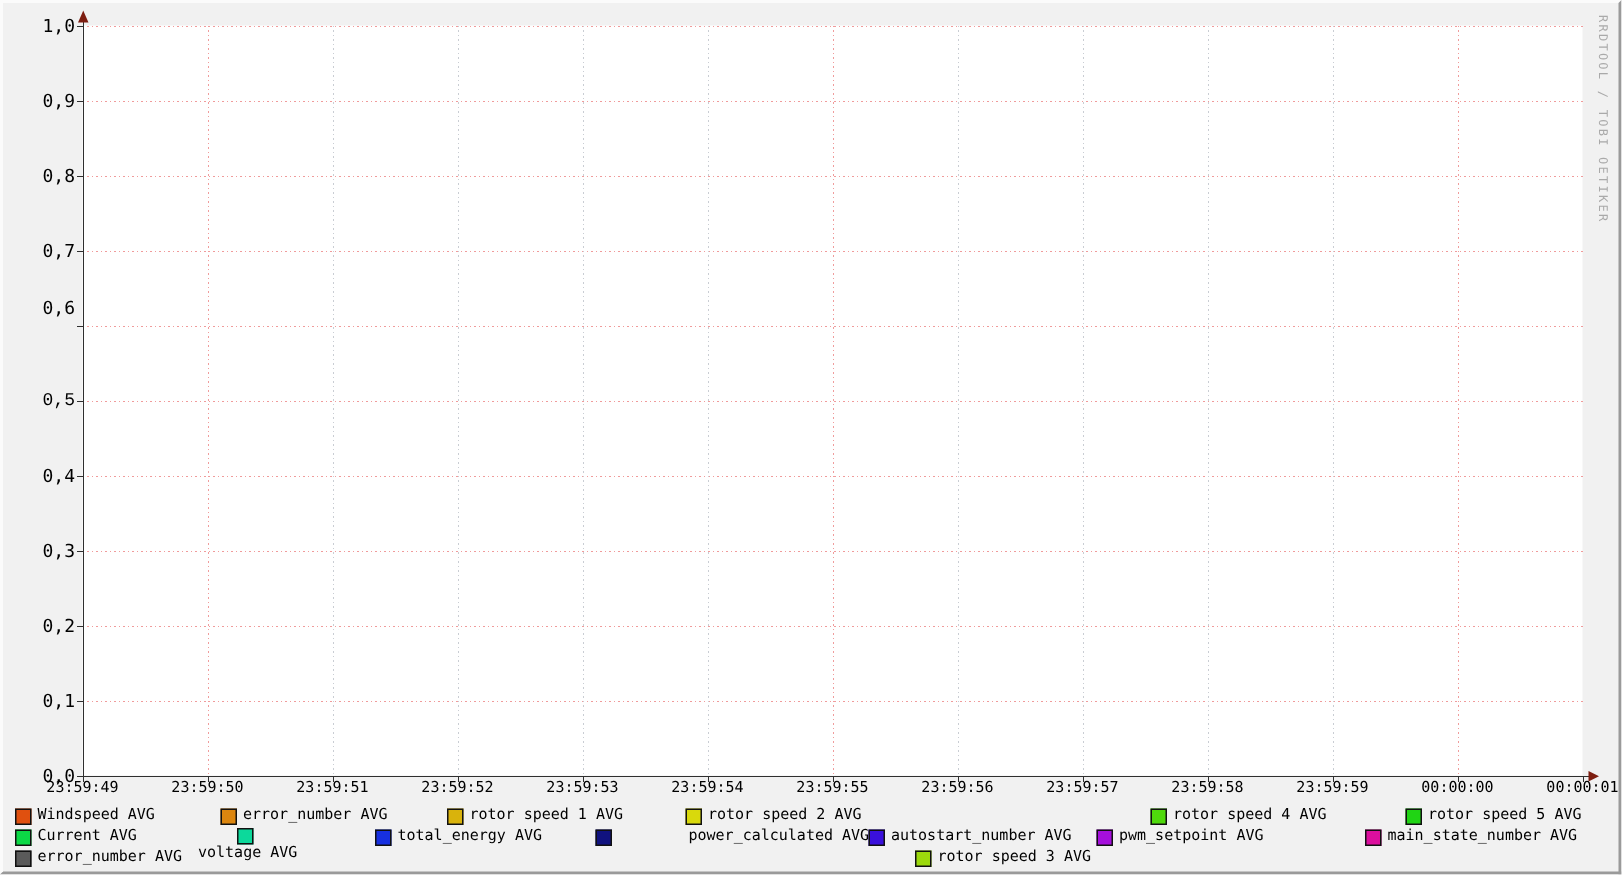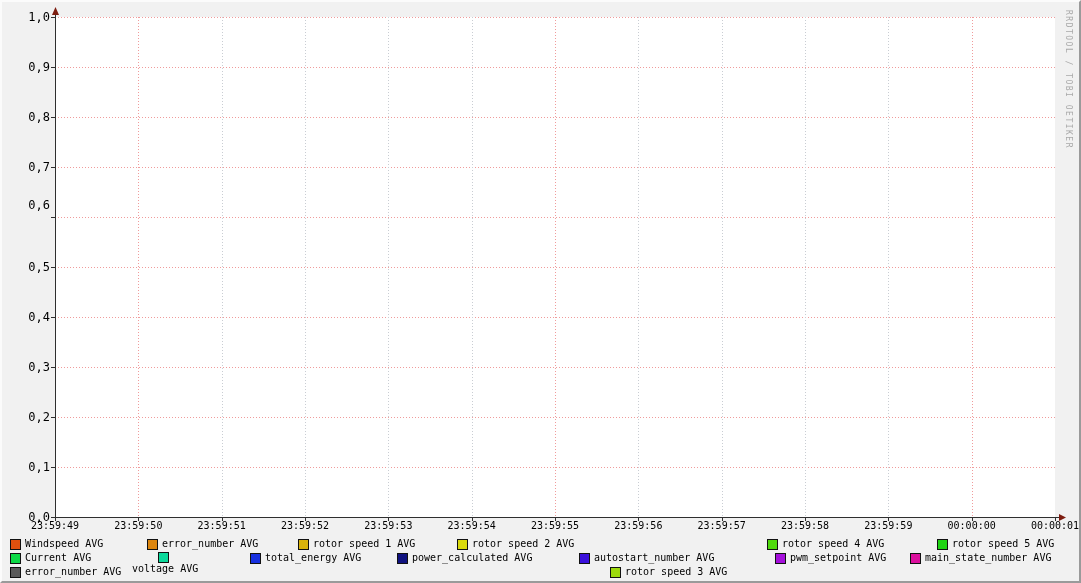--- a/index.html
+++ b/index.html
@@ -87,21 +87,21 @@
       <line x1="1053.5" y1="515" x2="1053.5" y2="519" stroke="#2F2F2F" stroke-width="1" shape-rendering="crispEdges"></line>
       <polygon points="50,13 57,13 53.5,5" fill="#7D1D10"></polygon>
       <polygon points="1057,512 1057,519 1064,515.5" fill="#7D1D10"></polygon>
     </svg>
   <div id="y-labels">
       <div class="y-label" style="left: 20px; top: 509px;">0,0</div>
       <div class="y-label" style="left: 20px; top: 459px;">0,1</div>
       <div class="y-label" style="left: 20px; top: 409px;">0,2</div>
       <div class="y-label" style="left: 20px; top: 359px;">0,3</div>
       <div class="y-label" style="left: 20px; top: 309px;">0,4</div>
-      <div class="y-label" style="left: 20px; top: 259px;">0,5</div>
+      <div class="y-label" style="left: 20px; top: 259px; font-family: Liberation Mono, monospace;">0,5</div>
       <div class="y-label" style="left: 20px; top: 197px;">0,6</div>
       <div class="y-label" style="left: 20px; top: 159px;">0,7</div>
       <div class="y-label" style="left: 20px; top: 109px;">0,8</div>
       <div class="y-label" style="left: 20px; top: 59px;">0,9</div>
       <div class="y-label" style="left: 20px; top: 9px;">1,0</div>
     </div>
   <div id="x-labels">
       <div class="x-label" style="left: 22px; top: 518px;">23:59:49</div>
       <div class="x-label" style="left: 105.333px; top: 518px;">23:59:50</div>
       <div class="x-label" style="left: 188.667px; top: 518px;">23:59:51</div>
@@ -150,29 +150,29 @@
         <span class="leg-label">Current AVG</span>
       </div>
       <div class="leg-item" style="left: 130px; top: 550px; flex-direction: column;">
         <span class="leg-swatch" style="background: rgb(12, 217, 155);"></span>
         <span class="leg-label">voltage AVG</span>
       </div>
       <div class="leg-item" style="left: 248px; top: 550px;">
         <span class="leg-swatch" style="background: rgb(23, 48, 224);"></span>
         <span class="leg-label">total_energy AVG</span>
       </div>
-      <div class="leg-item" style="left: 395px; top: 550px;">
+      <div class="leg-item" style="left: 395px; top: 550px; gap: 47px;">
         <span class="leg-swatch" style="background: rgb(16, 18, 127);"></span>
         <span class="leg-label">power_calculated AVG</span>
       </div>
       <div class="leg-item" style="left: 577px; top: 550px;">
         <span class="leg-swatch" style="background: rgb(58, 16, 220);"></span>
         <span class="leg-label">autostart_number AVG</span>
       </div>
-      <div class="leg-item" style="left: 773px; top: 550px; align-items: flex-end;">
+      <div class="leg-item" style="left: 729px; top: 550px; align-items: flex-end;">
         <span class="leg-swatch" style="background: rgb(165, 15, 220);"></span>
         <span class="leg-label">pwm_setpoint AVG</span>
       </div>
       <div class="leg-item" style="left: 908px; top: 550px;">
         <span class="leg-swatch" style="background: rgb(220, 15, 158);"></span>
         <span class="leg-label">main_state_number AVG</span>
       </div>
       <div class="leg-item" style="left: 8px; top: 564px;">
         <span class="leg-swatch" style="background: rgb(90, 90, 90);"></span>
         <span class="leg-label">error_number AVG</span>

